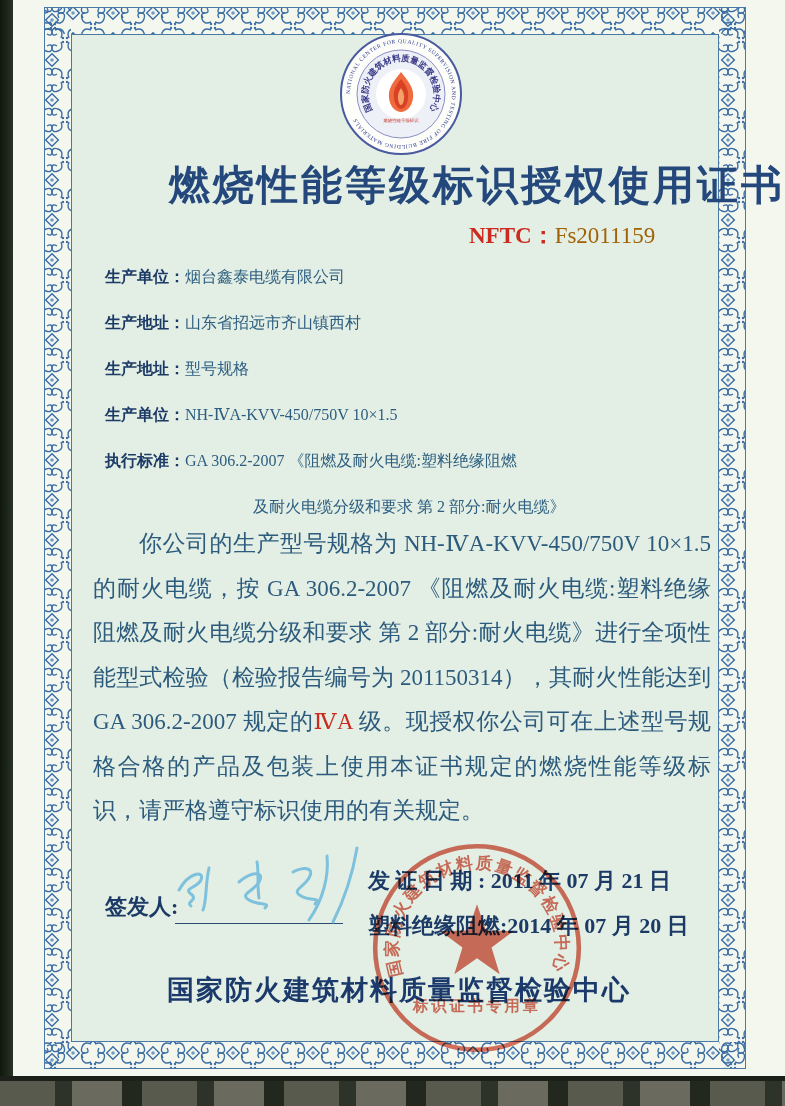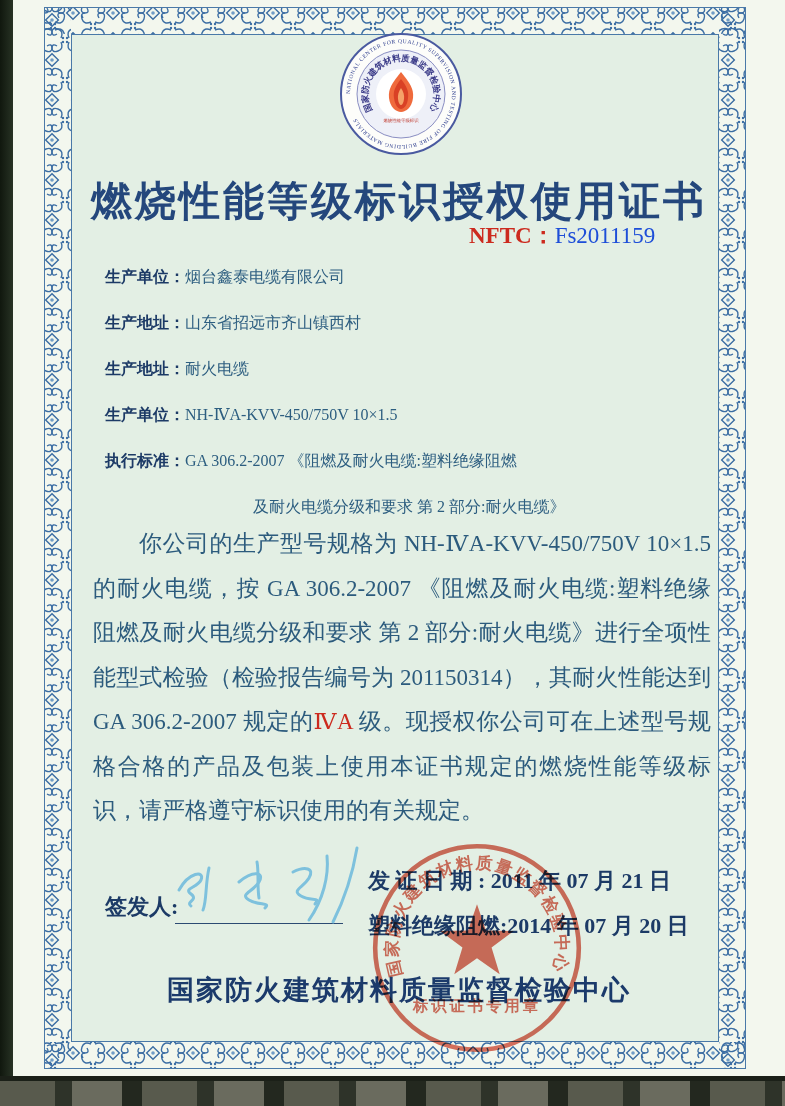--- a/index.html
+++ b/index.html
@@ -19,27 +19,27 @@
   .paper { position:absolute; left:13px; top:0; width:772px; height:1076px;
     background:#f3f7ee; }
   .inner-bg { position:absolute; left:59px; top:35px; width:646px; height:1006px;
     background:#e3efe4; }
   .frame-svg { position:absolute; left:0; top:0; }
 
   
   .logo { position:absolute; left:326px; top:32px; width:124px; height:128px; }
 
   
-  .title { position:absolute; left:0; top:174px; width:100%; text-align:center;
+  .title { position:absolute; left:0; top:158px; width:100%; text-align:right;
     font-size:41px; font-weight:bold; color:#24477c; letter-spacing:3px; }
 
   
   .certno { position:absolute; left:456px; top:220px; font-size:23px; font-weight:bold; }
   .certno .red { color:#cc2a1e; }
-  .certno .navy { color:#1d4ed8; font-weight:normal; }
+  .certno .navy { color:#a16207; font-weight:normal; }
 
   
   .fields { position:absolute; left:92px; top:262px; width:560px; }
   .field-row { height:46px; font-size:16px; line-height:30px; white-space:nowrap; }
   .field-label { font-weight:bold; color:#1c3a66; }
   .field-value { color:#2d5e80; }
   .std-line2 { margin-left:148px; }
 
   
   .body-text { position:absolute; left:80px; top:522px; width:618px;
@@ -137,21 +137,21 @@
   </div>
 
   <div class="fields">
     <div class="field-row">
       <span class="field-label">生产单位：</span><span class="field-value">烟台鑫泰电缆有限公司</span>
     </div>
     <div class="field-row">
       <span class="field-label">生产地址：</span><span class="field-value">山东省招远市齐山镇西村</span>
     </div>
     <div class="field-row">
-      <span class="field-label">生产地址：</span><span class="field-value">耐火电缆</span>
+      <span class="field-label">生产地址：</span><span class="field-value">型号规格</span>
     </div>
     <div class="field-row">
       <span class="field-label">生产单位：</span><span class="field-value">NH-ⅣA-KVV-450/750V 10×1.5</span>
     </div>
     <div class="field-row">
       <span class="field-label">执行标准：</span><span class="field-value">GA 306.2-2007 《阻燃及耐火电缆:塑料绝缘阻燃</span>
     </div>
     <div class="field-row std-line2">
       <span class="field-value">及耐火电缆分级和要求 第 2 部分:耐火电缆》</span>
     </div>

